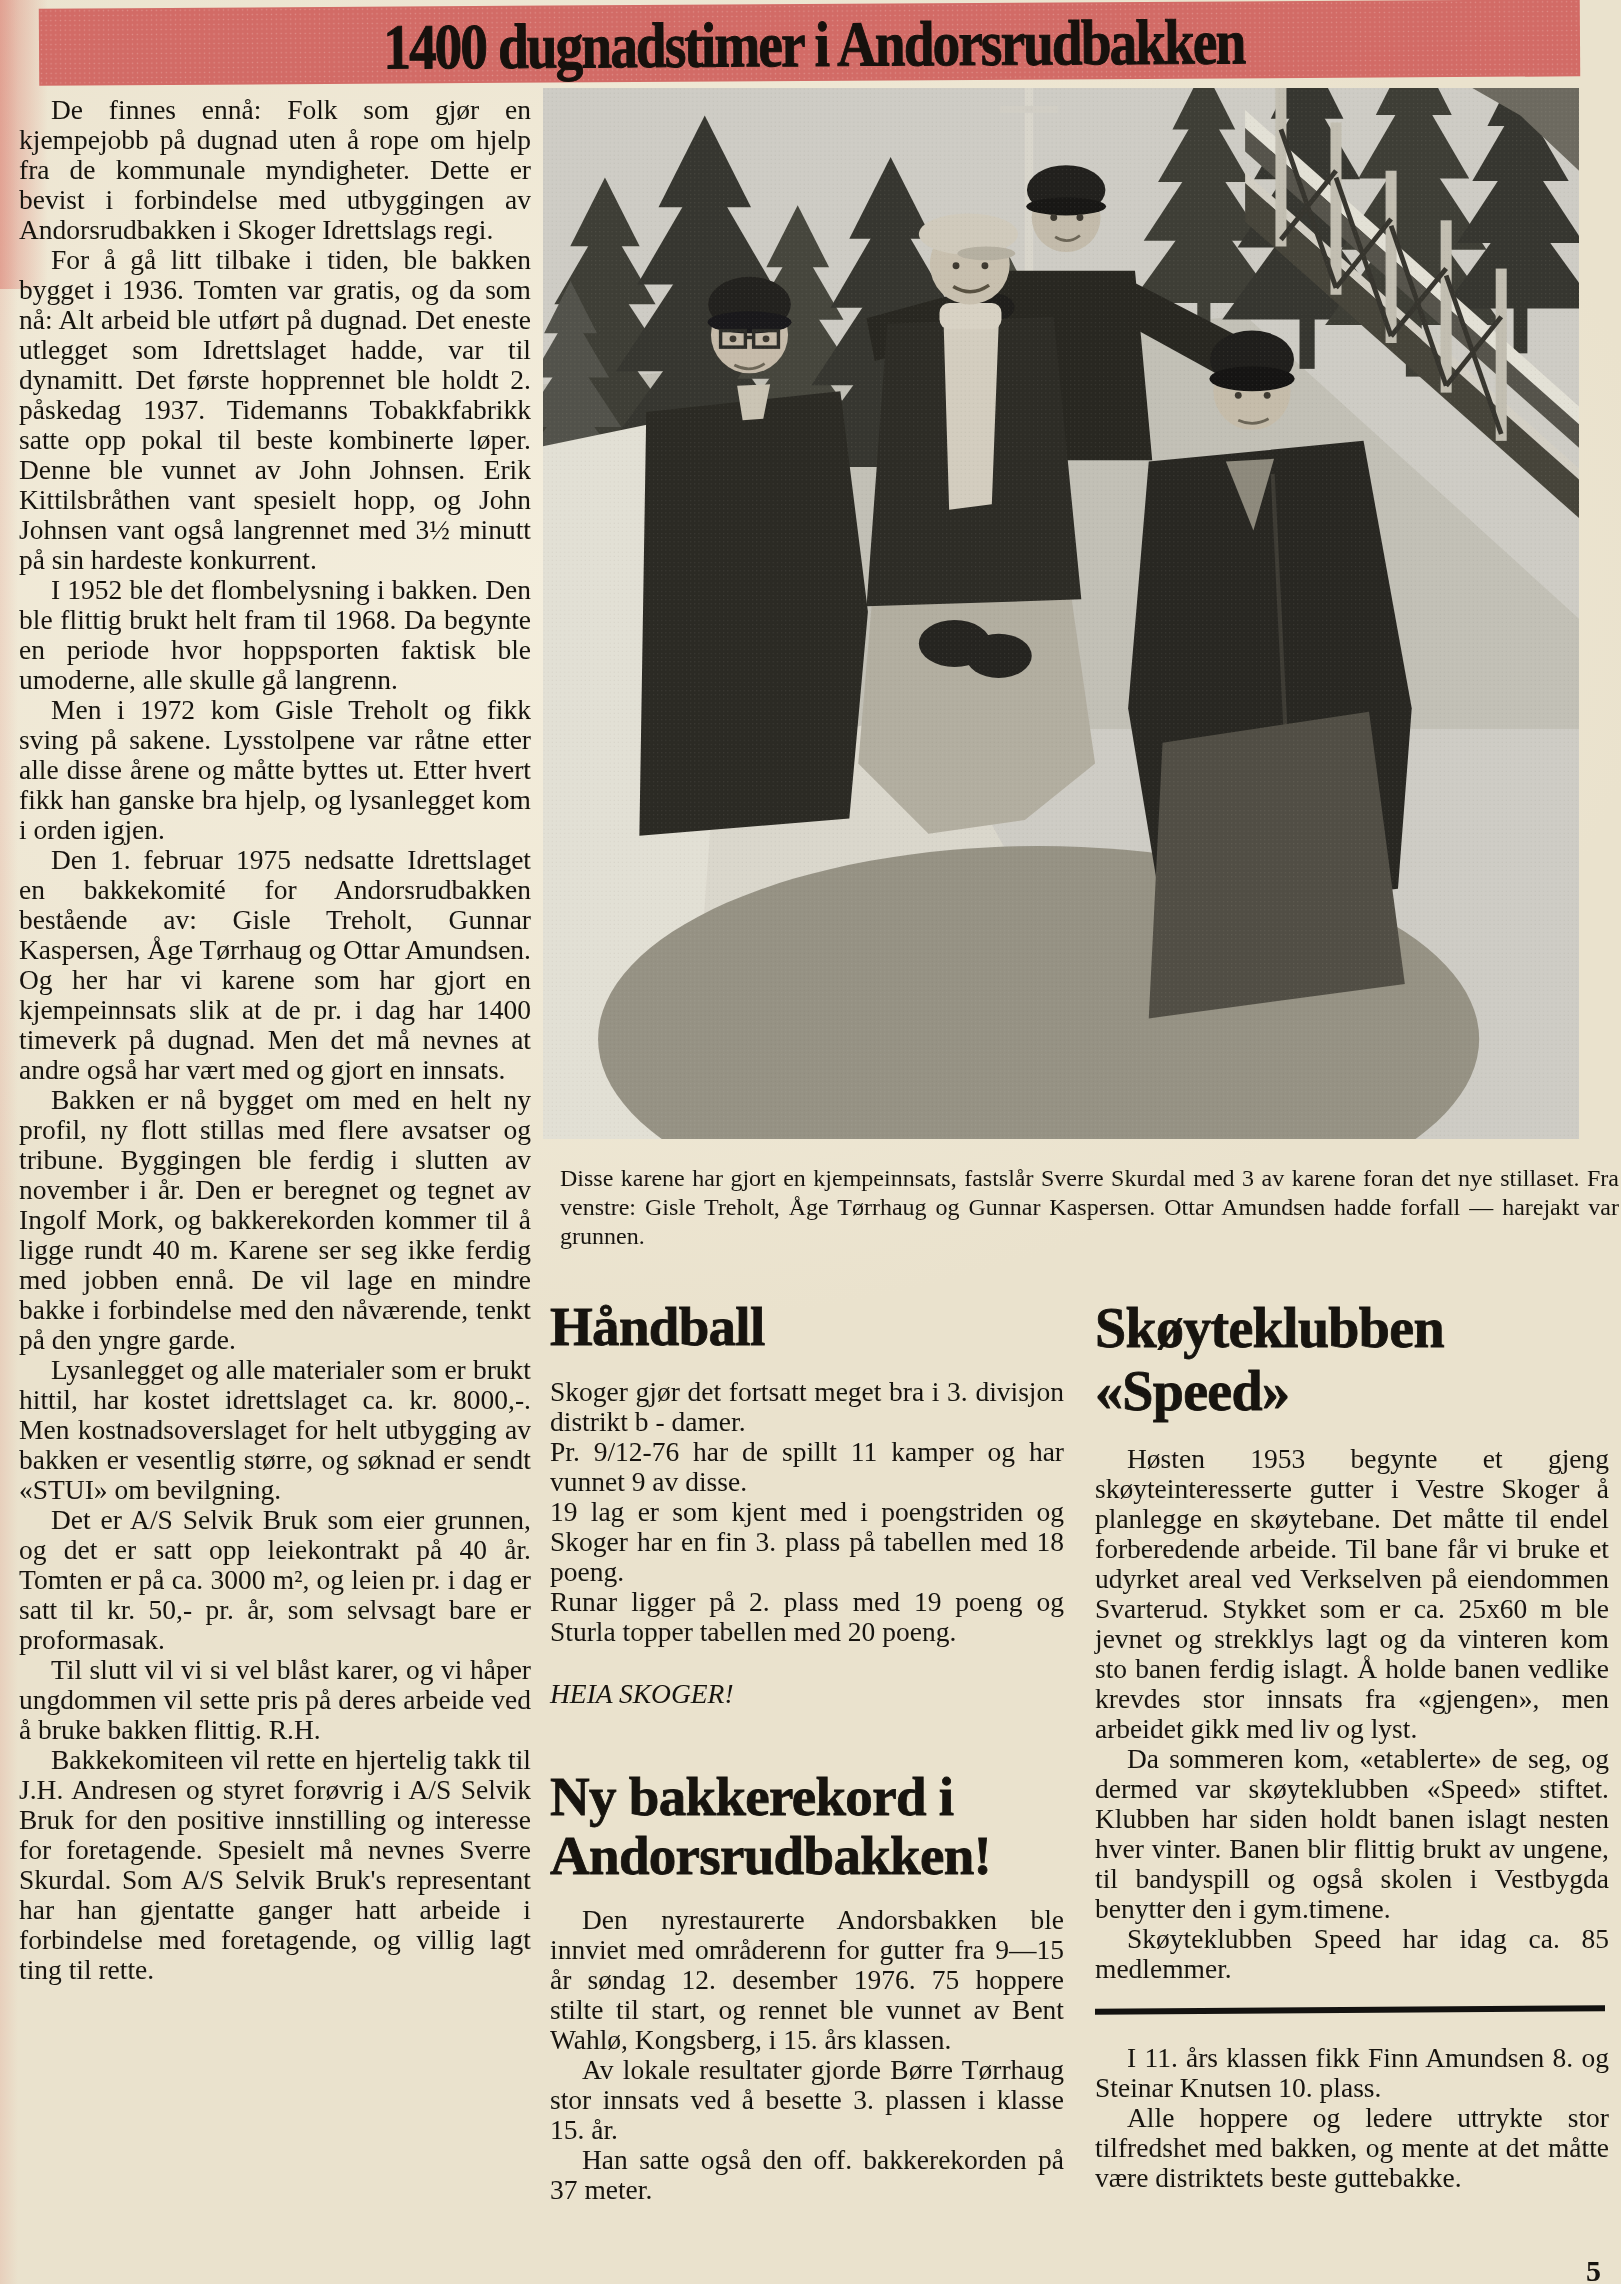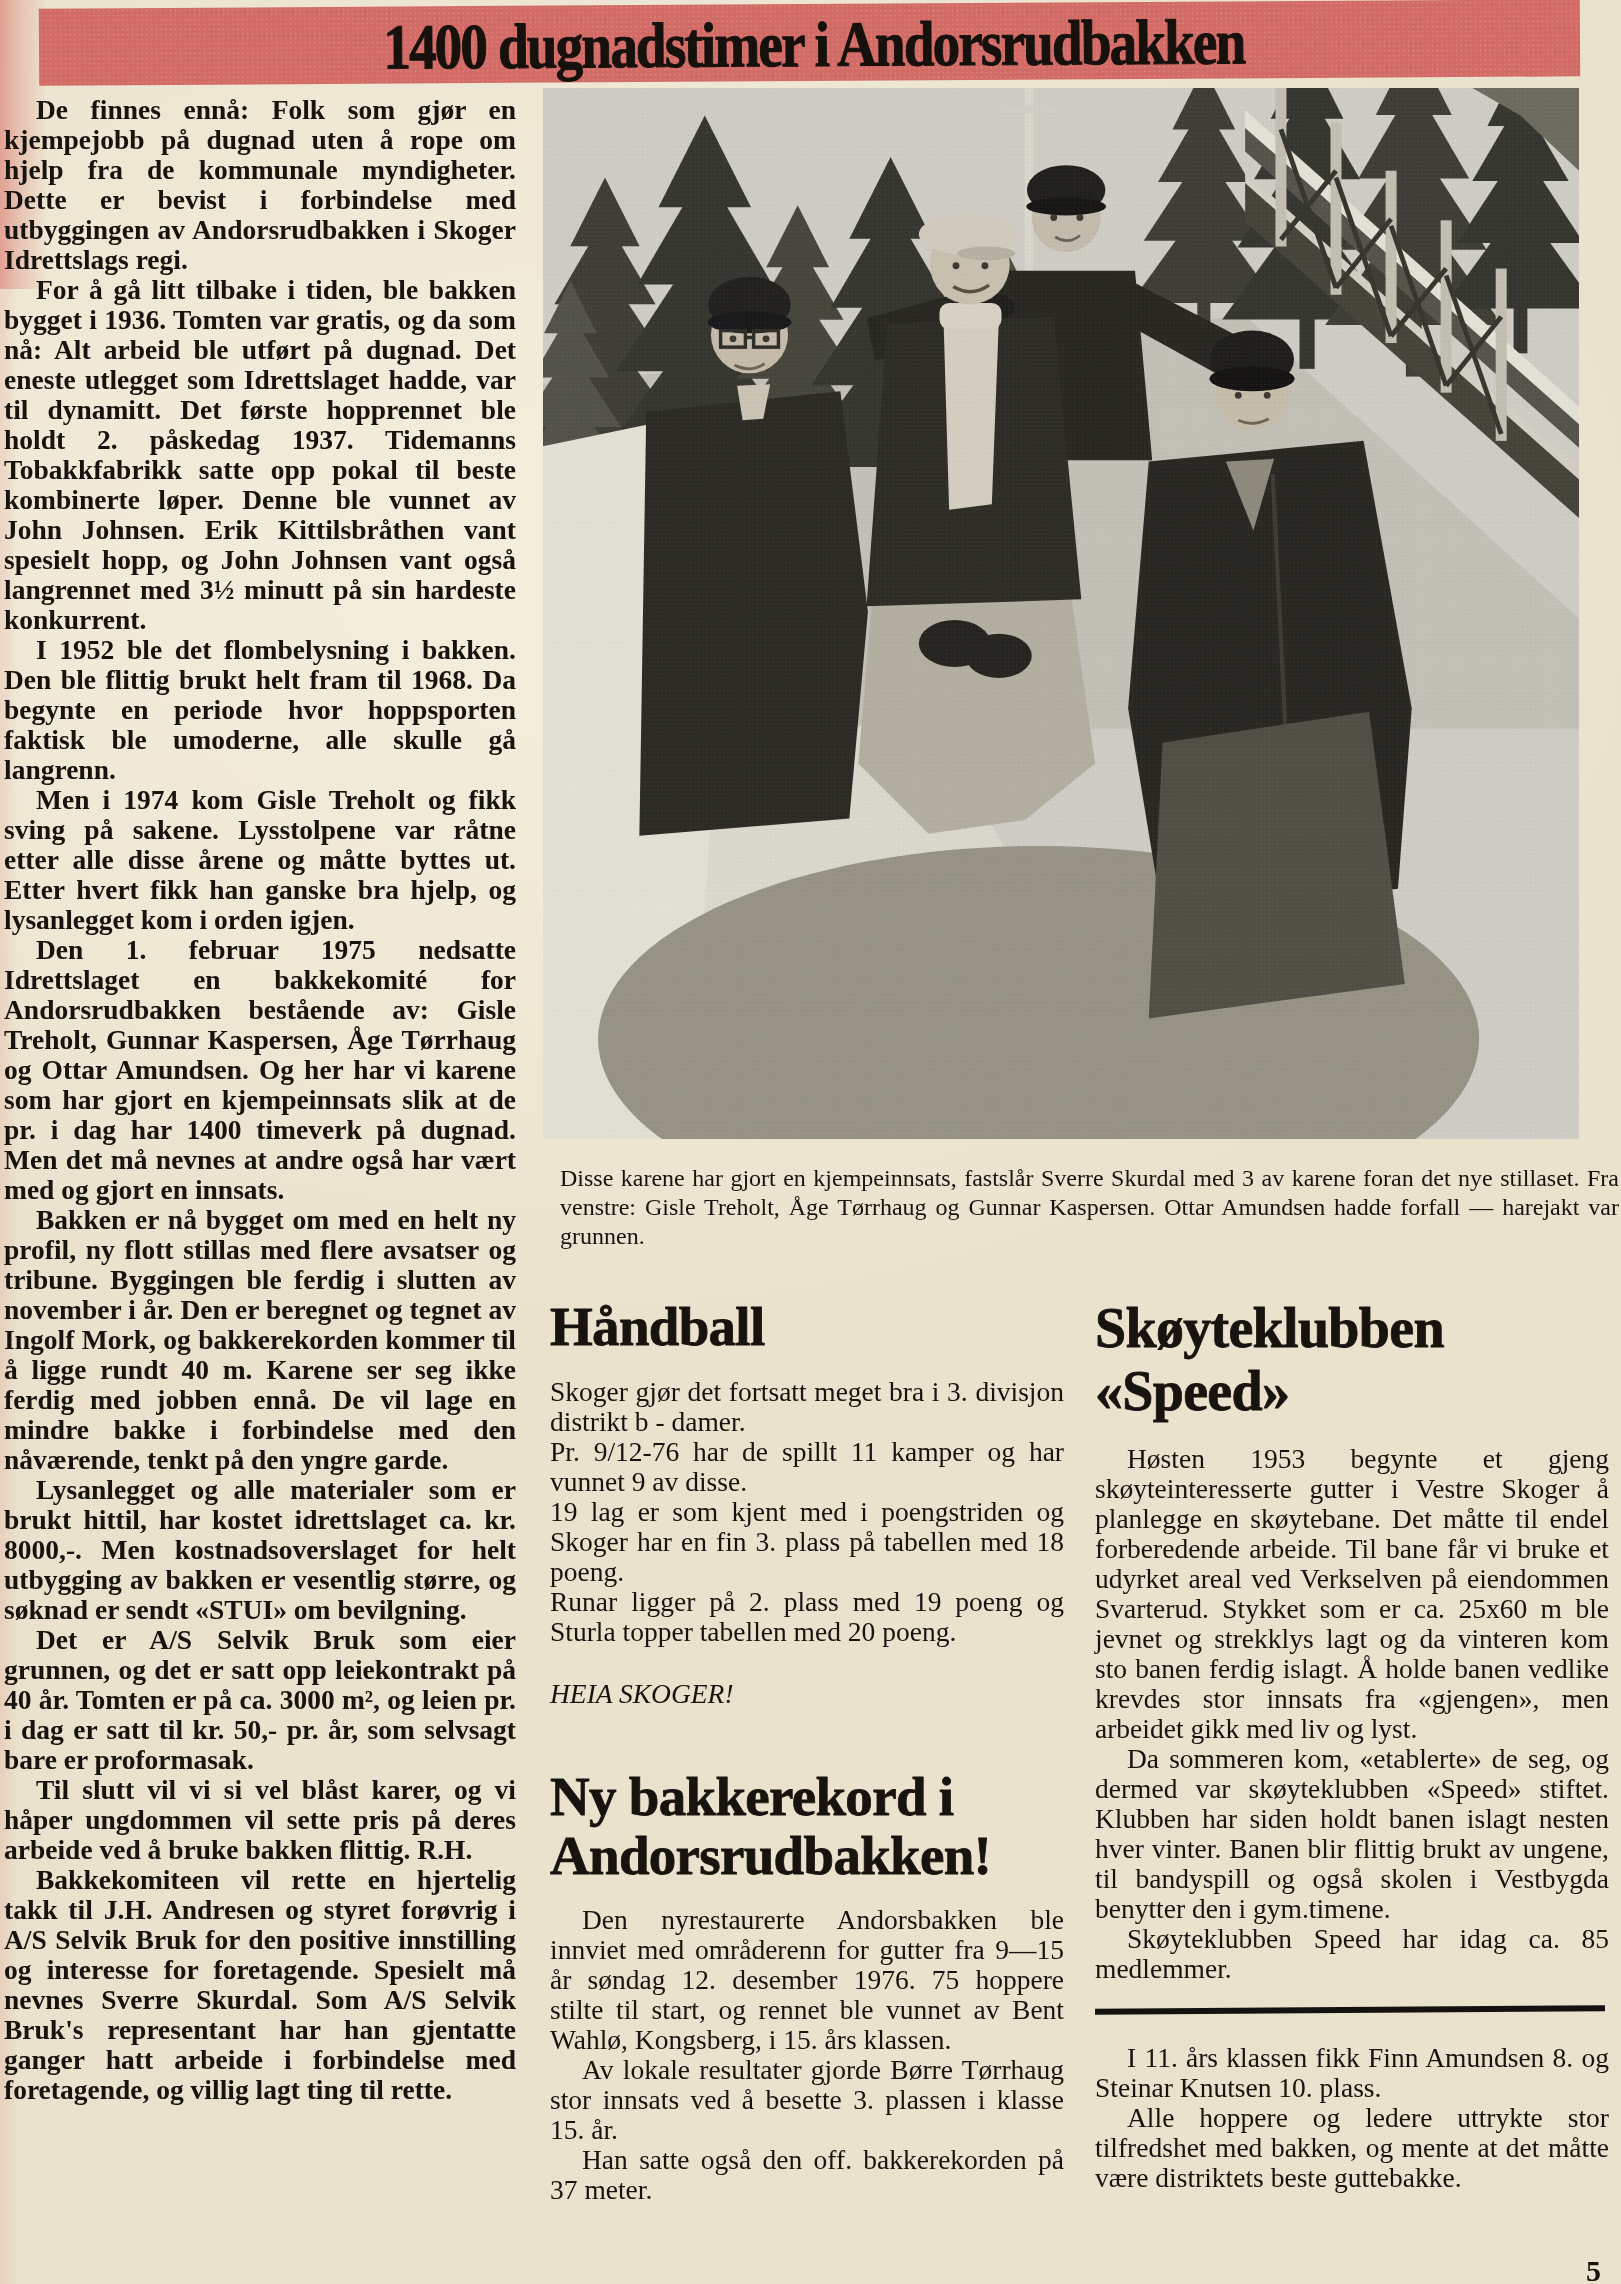--- a/index.html
+++ b/index.html
@@ -75,25 +75,25 @@
 
 <div class="page">
 
   <div class="edge-left-full"></div>
   <div class="edge-left"></div>
 
   <div class="banner">
     <h1>1400 dugnadstimer i Andorsrudbakken</h1>
   </div>
 
-  <div class="col" style="left:4px;top:95px;width:512px;font-weight:bold;">
+  <div class="col" style="left:19px;top:95px;width:512px;">
     <p>De finnes ennå: Folk som gjør en kjempejobb på dugnad uten å rope om hjelp fra de kommunale myndigheter. Dette er bevist i forbindelse med utbyggingen av Andorsrudbakken i Skoger Idrettslags regi.</p>
     <p>For å gå litt tilbake i tiden, ble bakken bygget i 1936. Tomten var gratis, og da som nå: Alt arbeid ble utført på dugnad. Det eneste utlegget som Idrettslaget hadde, var til dynamitt. Det første hopprennet ble holdt 2. påskedag 1937. Tidemanns Tobakkfabrikk satte opp pokal til beste kombinerte løper. Denne ble vunnet av John Johnsen. Erik Kittilsbråthen vant spesielt hopp, og John Johnsen vant også langrennet med 3½ minutt på sin hardeste konkurrent.</p>
     <p>I 1952 ble det flombelysning i bakken. Den ble flittig brukt helt fram til 1968. Da begynte en periode hvor hoppsporten faktisk ble umoderne, alle skulle gå langrenn.</p>
-    <p>Men i 1974 kom Gisle Treholt og fikk sving på sakene. Lysstolpene var råtne etter alle disse årene og måtte byttes ut. Etter hvert fikk han ganske bra hjelp, og lysanlegget kom i orden igjen.</p>
+    <p>Men i 1972 kom Gisle Treholt og fikk sving på sakene. Lysstolpene var råtne etter alle disse årene og måtte byttes ut. Etter hvert fikk han ganske bra hjelp, og lysanlegget kom i orden igjen.</p>
     <p>Den 1. februar 1975 nedsatte Idrettslaget en bakkekomité for Andorsrudbakken bestående av: Gisle Treholt, Gunnar Kaspersen, Åge Tørrhaug og Ottar Amundsen. Og her har vi karene som har gjort en kjempeinnsats slik at de pr. i dag har 1400 timeverk på dugnad. Men det må nevnes at andre også har vært med og gjort en innsats.</p>
     <p>Bakken er nå bygget om med en helt ny profil, ny flott stillas med flere avsatser og tribune. Byggingen ble ferdig i slutten av november i år. Den er beregnet og tegnet av Ingolf Mork, og bakkerekorden kommer til å ligge rundt 40 m. Karene ser seg ikke ferdig med jobben ennå. De vil lage en mindre bakke i forbindelse med den nåværende, tenkt på den yngre garde.</p>
     <p>Lysanlegget og alle materialer som er brukt hittil, har kostet idrettslaget ca. kr. 8000,-. Men kostnadsoverslaget for helt utbygging av bakken er vesentlig større, og søknad er sendt «STUI» om bevilgning.</p>
     <p>Det er A/S Selvik Bruk som eier grunnen, og det er satt opp leiekontrakt på 40 år. Tomten er på ca. 3000 m², og leien pr. i dag er satt til kr. 50,- pr. år, som selvsagt bare er proformasak.</p>
     <p>Til slutt vil vi si vel blåst karer, og vi håper ungdommen vil sette pris på deres arbeide ved å bruke bakken flittig. R.H.</p>
     <p>Bakkekomiteen vil rette en hjertelig takk til J.H. Andresen og styret forøvrig i A/S Selvik Bruk for den positive innstilling og interesse for foretagende. Spesielt må nevnes Sverre Skurdal. Som A/S Selvik Bruk's representant har han gjentatte ganger hatt arbeide i forbindelse med foretagende, og villig lagt ting til rette.</p>
   </div>
 
   <div class="photo">
     <svg viewBox="0 0 1505 1525" preserveAspectRatio="none">

